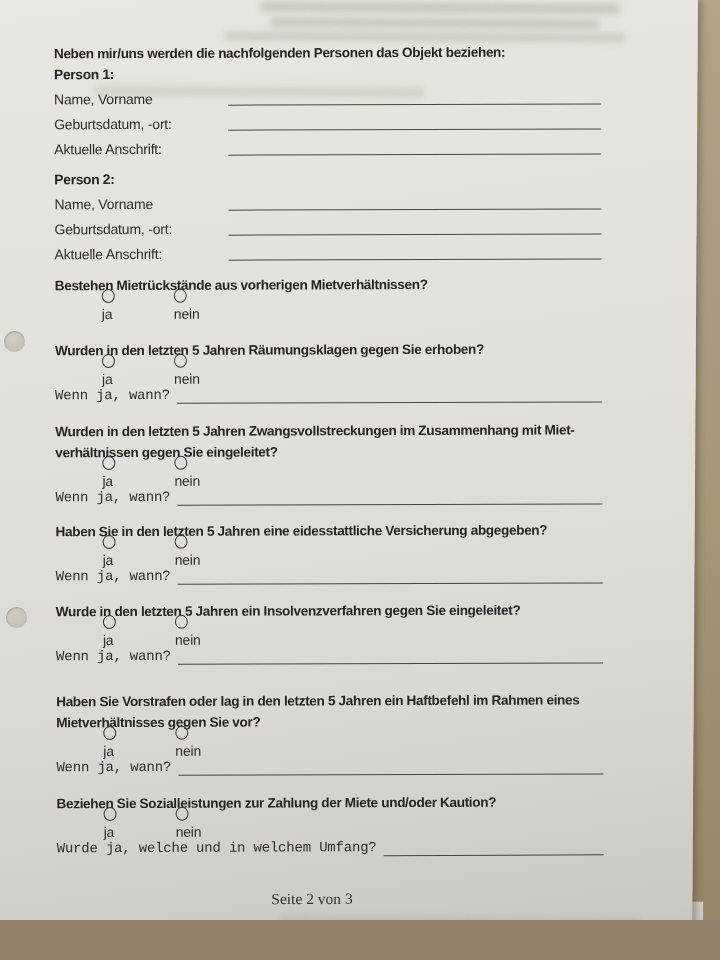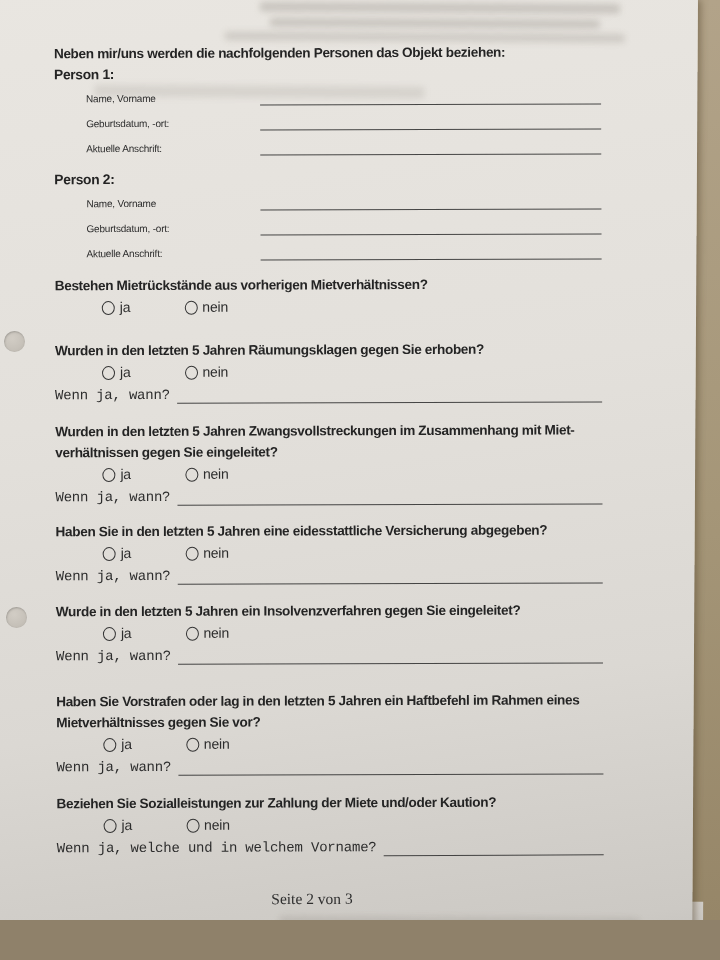--- a/index.html
+++ b/index.html
@@ -16,24 +16,24 @@
   .paper{
     position:absolute; left:-10px; top:-8px; width:708px; height:952px;
     background:linear-gradient(172deg,#e9e6e1 0%,#e3e0db 42%,#dbd8d3 72%,#ccc9c4 96%,#c5c2bd 100%);
     transform:rotate(0.35deg); transform-origin:top left;
     box-shadow:3px 3px 7px rgba(77,62,38,0.45);
   }
   .content{ position:absolute; left:68px; top:48px; width:547px; transform:rotate(-0.55deg); transform-origin:300px 400px;}
   .qt{font-size:13.6px; letter-spacing:-0.35px; line-height:21px; font-weight:700; color:#242424; white-space:nowrap;}
   .ptitle{font-size:13.8px; letter-spacing:-0.3px; line-height:21px; font-weight:700; color:#242424;}
   .frow{display:flex; height:25px; align-items:flex-end;}
-  .flabel{width:174px; font-size:10px; letter-spacing:-0.2px; line-height:22px; white-space:nowrap;margin-left:32px;}
+  .flabel{width:174px; font-size:14px; letter-spacing:-0.2px; line-height:22px; white-space:nowrap;}
   .fline{flex:1; border-bottom:1.7px solid rgba(48,48,48,0.88); margin-bottom:4px; height:14px;}
   .radios{display:flex; height:23px; align-items:center;}
-  .opt{display:flex; align-items:center; margin-left:47px;}
+  .opt{display:flex; margin-left:47px;flex-direction:column;}
   .opt.second{margin-left:54px;}
   .circ{width:13px; height:14px; border:1.6px solid #353535; border-radius:50%; background:transparent; margin-right:5px; box-sizing:border-box;}
   .optlab{font-size:14px; letter-spacing:-0.2px; line-height:23px;}
   .followup{display:flex; height:22px; align-items:flex-end;}
   .fulabel{font-size:14px; letter-spacing:-0.2px; line-height:22px; white-space:nowrap;font-family:Liberation Mono, monospace;}
   .wline{flex:1; border-bottom:1.7px solid rgba(48,48,48,0.88); margin-bottom:2px; margin-left:7px; height:14px;}
   .footer{
     position:absolute; top:896px; left:68px; width:547px; text-align:center;
     font-family:"Liberation Serif",serif; font-size:15.5px; color:#2f2f2f;
     transform:translateX(-14px) rotate(-0.55deg);
@@ -223,21 +223,21 @@
           <div class="opt">
             <span class="circ"></span>
             <span class="optlab">ja</span>
           </div>
           <div class="opt second">
             <span class="circ"></span>
             <span class="optlab">nein</span>
           </div>
         </div>
         <div class="followup">
-          <span class="fulabel">Wenn ja, welche und in welchem Vorname?</span>
+          <span class="fulabel">Wurde ja, welche und in welchem Umfang?</span>
           <span class="wline"></span>
         </div>
       </div>
 
     </div>
 
     <div class="footer">Seite 2 von 3</div>
   </div>
 
   <div class="hole hole1"></div>

